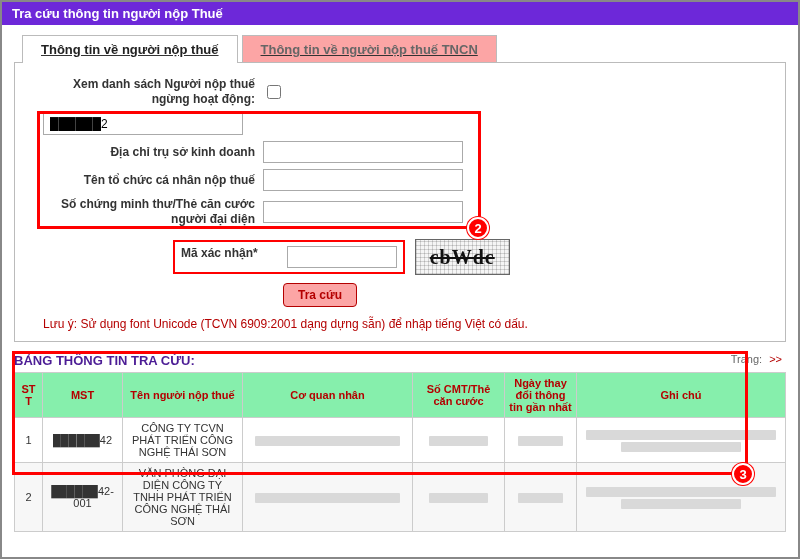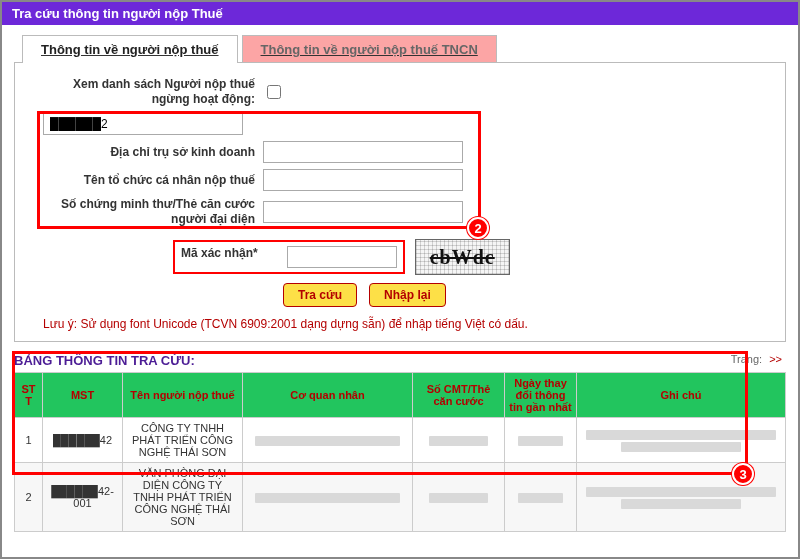--- a/index.html
+++ b/index.html
@@ -144,21 +144,21 @@
     text-decoration: line-through;
   }
   .button-row {
     display: flex;
     margin-left: 240px;
     gap: 12px;
     margin-top: 8px;
   }
   .btn {
     border: 1px solid #b40000;
-    background: #fde047;
+    background: #fca5a5;
     color: #b40000;
     font-weight: bold;
     padding: 4px 14px;
     border-radius: 4px;
     cursor: pointer;
     font-size: 12px;
   }
   .note {
     color: #b40000;
     font-size: 12px;
@@ -189,21 +189,21 @@
   }
   table.results th, table.results td {
     border: 1px solid #ccc;
     padding: 4px 4px;
     font-size: 11px;
     vertical-align: middle;
     text-align: center;
     word-wrap: break-word;
   }
   table.results th {
-    background: #22c55e;
+    background: #86efac;
     color: #b40000;
     font-weight: bold;
   }
   table.results tr.alt td { background: #f7f7f7; }
   .col-stt { width: 28px; }
   .col-mst { width: 80px; }
   .col-ten { width: 120px; }
   .col-cq  { width: 170px; }
   .col-cmt { width: 92px; }
   .col-ngay{ width: 72px; }
@@ -263,21 +263,20 @@
     <div class="captcha-row">
       <div class="captcha-label-box">
         <span class="captcha-label">Mã xác nhận*</span>
         <input class="captcha-input" value="" style="">
       </div>
       <div class="captcha-img">cbWdc</div>
     </div>
 
     <div class="button-row">
       <button class="btn">Tra cứu</button>
-      <button class="btn">Nhập lại</button>
     </div>
 
     <div class="note">Lưu ý: Sử dụng font Unicode (TCVN 6909:2001 dạng dựng sẵn) để nhập tiếng Việt có dấu.</div>
   </div>
 
   <div class="results-area">
     <div class="results-title">BẢNG THÔNG TIN TRA CỨU:</div>
     <div class="pager">
       <span>Trang:</span>
       <span class="pglink">&gt;&gt;</span>
@@ -301,21 +300,21 @@
           <th>Cơ quan nhân</th>
           <th>Số CMT/Thẻ căn cước</th>
           <th>Ngày thay đổi thông tin gần nhất</th>
           <th>Ghi chú</th>
         </tr>
       </thead>
       <tbody>
         <tr>
           <td>1</td>
           <td class="left">██████42</td>
-          <td class="left">CÔNG TY TNHH PHÁT TRIỂN CÔNG NGHỆ THÁI SƠN</td>
+          <td class="left">CÔNG TY TCVN PHÁT TRIỂN CÔNG NGHỆ THÁI SƠN</td>
           <td class="left"><span class="redacted" style="width:90%"></span></td>
           <td><span class="redacted" style="width:70%"></span></td>
           <td><span class="redacted" style="width:70%"></span></td>
           <td class="left">
             <span class="redacted" style="width:95%"></span><br>
             <span class="redacted" style="width:60%"></span>
           </td>
         </tr>
         <tr class="alt">
           <td>2</td>

